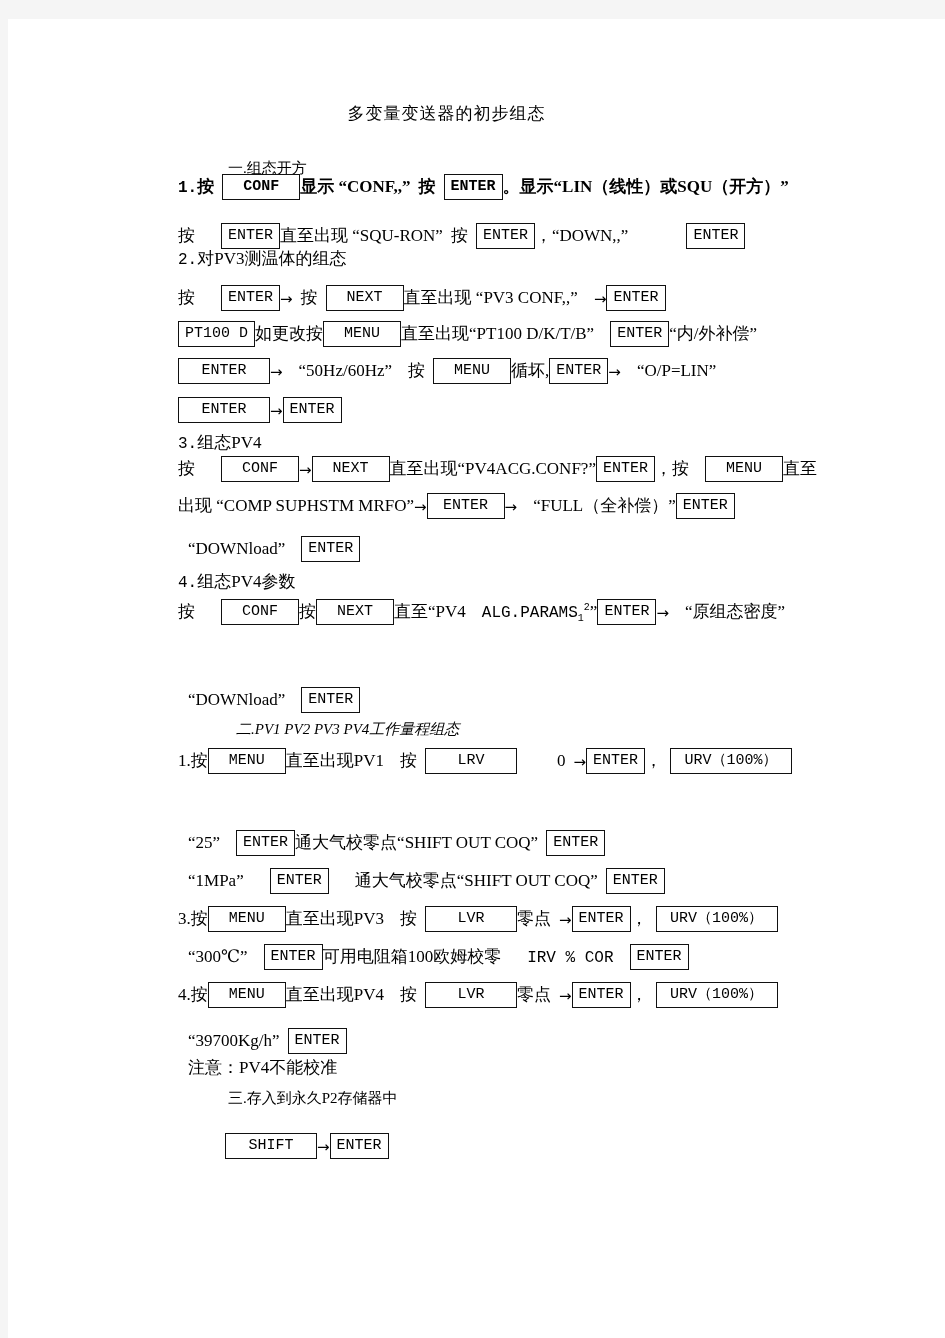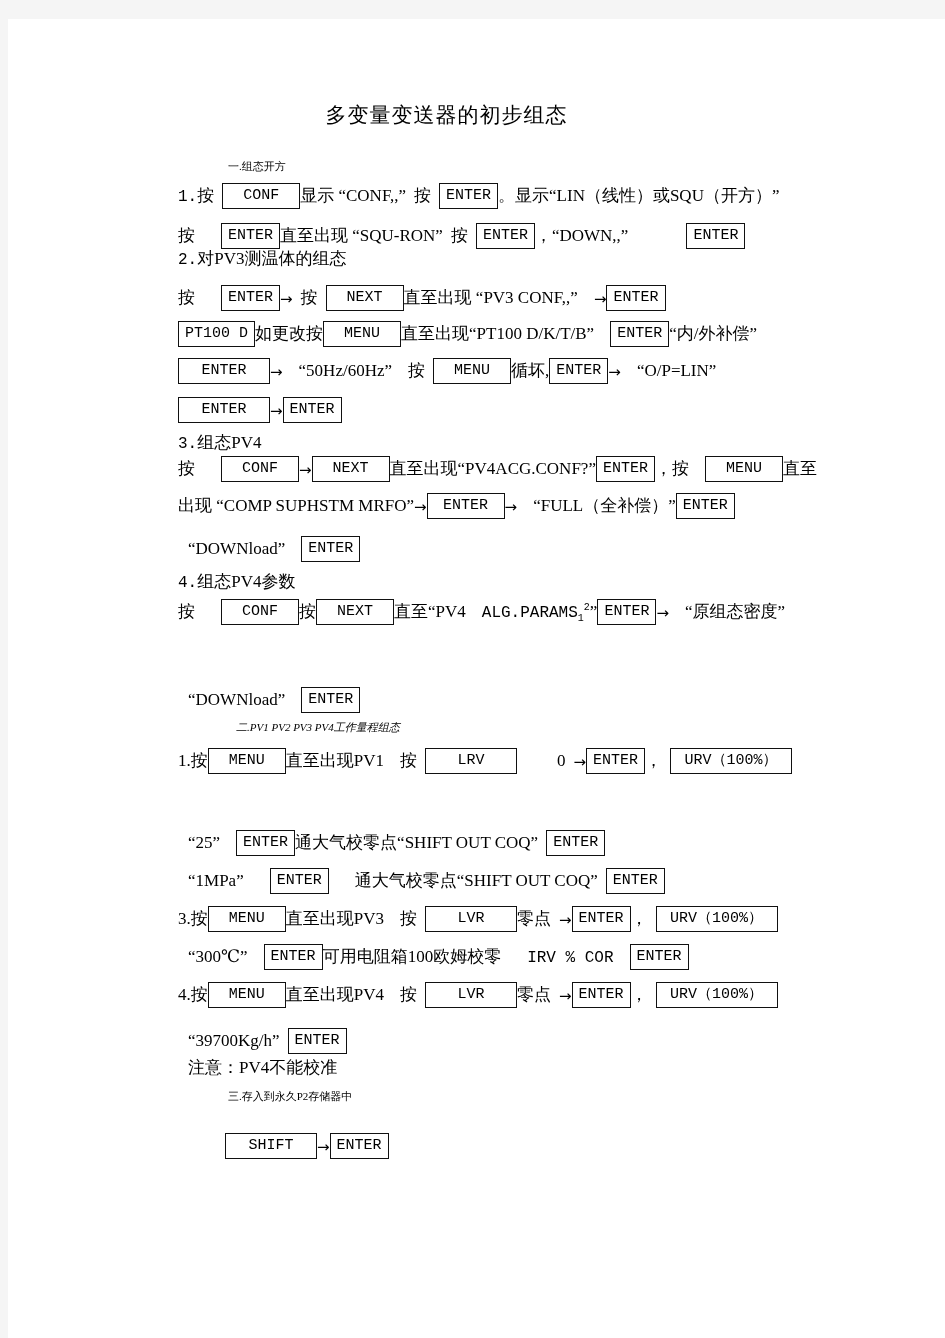--- a/index.html
+++ b/index.html
@@ -26,30 +26,30 @@
     position: absolute;
     left: 0;
     top: 0;
     width: 937px;
     font-size: 17px;
     color: #000;
     line-height: 1;
   }
   .title {
     text-align: center;
-    font-size: 21px;
+    font-size: 17px;
     font-family: "Liberation Serif", "DejaVu Serif", serif;
     letter-spacing: 1px;
     padding-top: 86px;
     padding-right: 60px;
     white-space: nowrap;
   }
   .sec-head {
     margin-left: 110px;
-    font-size: 11px;
+    font-size: 15px;
     font-family: "Liberation Serif", "DejaVu Serif", serif;
     white-space: nowrap;
   }
   .ln {
     white-space: nowrap;
     display: block;
     font-family: "Liberation Serif", "DejaVu Serif", serif;
     font-size: 17px;
   }
   .mono {
@@ -90,21 +90,21 @@
 </head>
 <body>
 
 <div id="page">
   <div class="doc">
 
     <div class="title">多变量变送器的初步组态</div>
 
     <div class="row sec-head" style="left:110px; top:142px;">一.组态开方</div>
 
-    <div class="row ln" style="left:170px; top:165px;">
+    <div class="row ln" style="left:170px; top:156px;font-weight:bold;">
       <span class="mono">1.</span><span>按</span><span class="sp1"></span><span class="key wide">CONF</span><span>显示 “CONF,,”</span><span class="sp1"></span><span>按</span><span class="sp1"></span><span class="key">ENTER</span><span>。显示“LIN（线性）或SQU（开方）”</span>
     </div>
 
     <div class="row ln" style="left:170px; top:205px;">
       <span>按</span><span class="sp3"></span><span class="key">ENTER</span><span>直至出现 “SQU-RON”</span><span class="sp1"></span><span>按</span><span class="sp1"></span><span class="key">ENTER</span><span>，“DOWN,,”</span><span class="sp5"></span><span class="key">ENTER</span>
     </div>
 
     <div class="row ln" style="left:170px; top:231px;">
       <span class="mono">2.</span><span>对PV3测温体的组态</span>
     </div>

